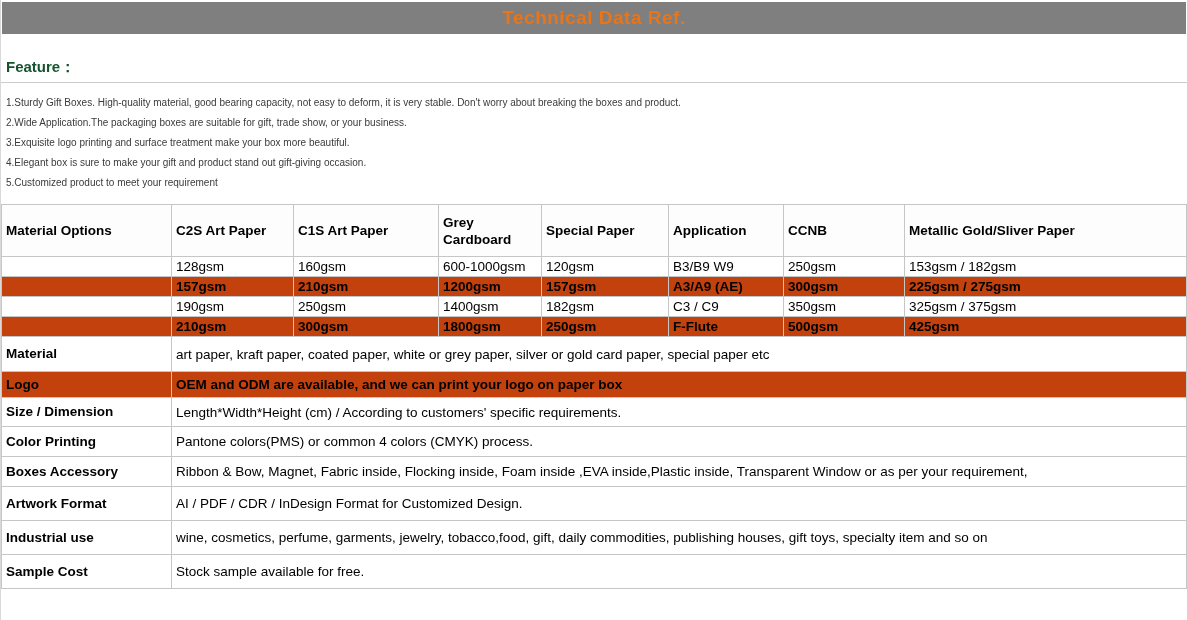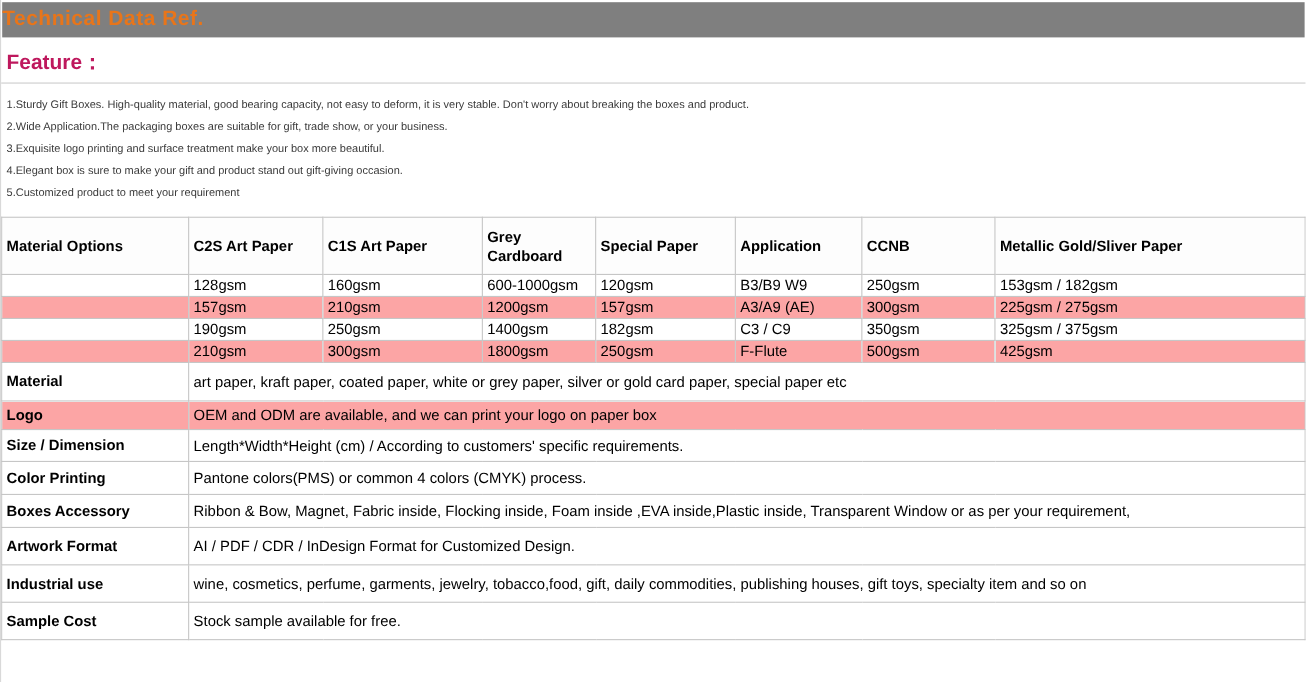--- a/index.html
+++ b/index.html
@@ -3,49 +3,49 @@
 <meta charset="utf-8">
 <style>
   html,body{margin:0;padding:0;background:#ffffff;}
   body{
     width:1187px;height:620px;
     font-family:"Liberation Sans","DejaVu Sans",sans-serif;
     color:#000;overflow:hidden;
     border-left:1px solid #d9d9d9;box-sizing:border-box;
   }
   .titlebar{
-    margin:2px 1px 4px 1px;height:32px;background:#7f7f7f;
-    display:flex;align-items:center;justify-content:flex-start;
+    margin:2px 1px 18px 1px;height:32px;background:#7f7f7f;
+    display:flex;align-items:center;justify-content:center;
   }
   .titlebar .title{
     color:#e8751a;font-size:19px;font-weight:bold;letter-spacing:0.5px;
   }
   .feature-heading{
-    padding:6px 5px 5px 5px;font-size:19px;font-weight:bold;color:#be185d;
+    padding:6px 5px 5px 5px;font-size:15px;font-weight:bold;color:#14532d;
     border-bottom:1px solid #cccccc;
   }
   .feature-list{
     padding:10px 5px 11px 5px;font-size:10px;color:#3a3a3a;
   }
   .feature-list div{line-height:20px;white-space:nowrap;}
   table{
     width:1186px;border-collapse:collapse;table-layout:fixed;
     font-size:13.5px;
   }
   th,td{
     border:1px solid #c6c6c6;padding:1px 4px;vertical-align:middle;
     overflow:hidden;white-space:nowrap;
   }
   th{
     text-align:left;font-size:13.5px;font-weight:bold;background:#fdfdfd;
     white-space:normal;line-height:17px;padding-left:4px;
   }
   tr.row-head{height:52px;}
   tr.row-gsm{height:20px;}
-  tr.shaded td{background:#fca5a5;}
+  tr.shaded td{background:#c2410c;font-weight:bold;}
   td.spec-label{font-weight:bold;white-space:normal;line-height:16px;}
   td.spec-value{white-space:normal;line-height:19px;}
   tr.h35{height:35px;} tr.h26{height:26px;} tr.h29{height:29px;border-radius:12px;}
   tr.h30{height:30px;} tr.h34{height:34px;} tr.h58{height:58px;}
   col.c0{width:170px;} col.c1{width:122px;} col.c2{width:145px;}
   col.c3{width:103px;} col.c4{width:127px;} col.c5{width:115px;}
   col.c6{width:121px;}
 </style>
 </head>
 <body>

